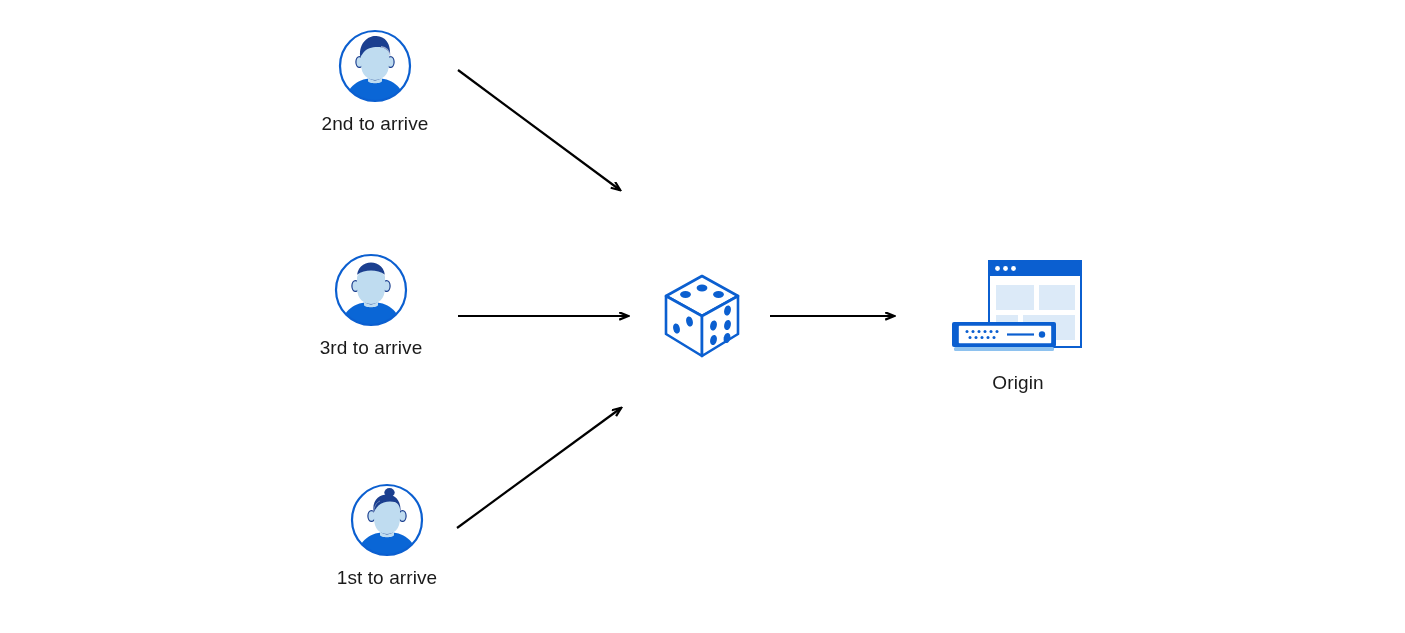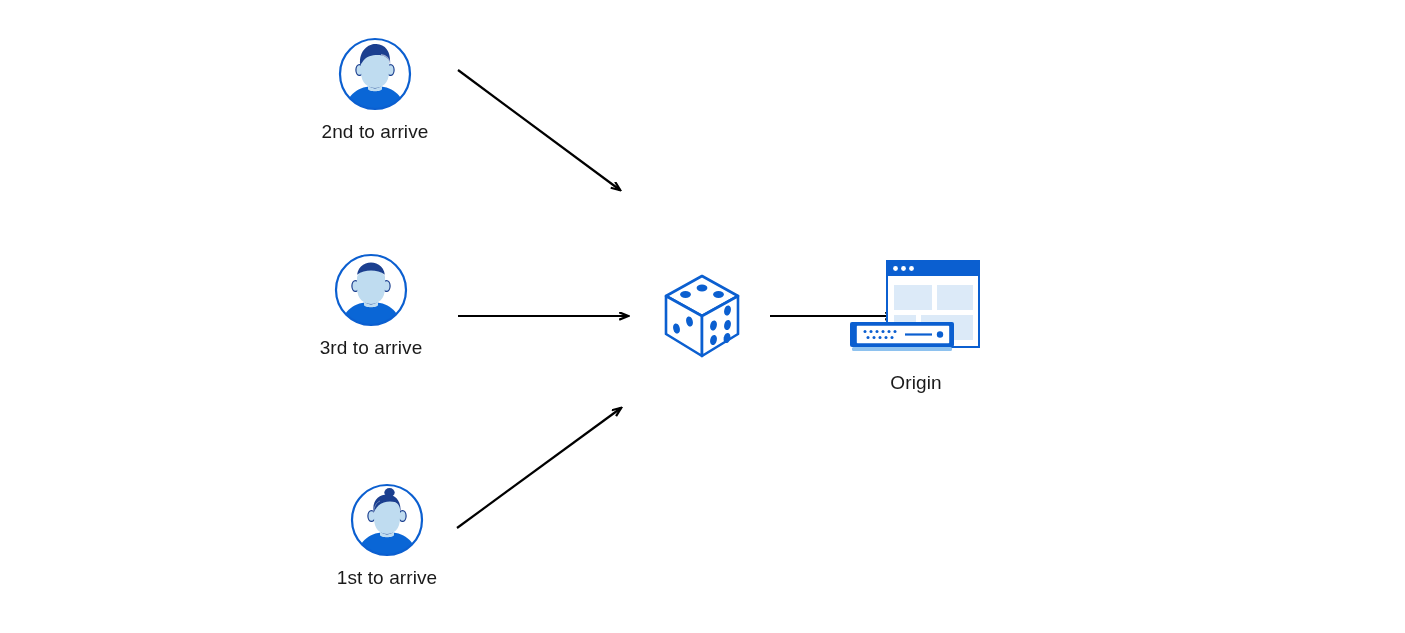--- a/index.html
+++ b/index.html
@@ -32,25 +32,25 @@
     margin-top: 8px;
     letter-spacing: 0.1px;
   }
   .icon-box {
     display: block;
     line-height: 0;
   }
   svg { display: block; overflow: visible; }
 
   
-  #person-2nd  { left: 307px; top: 36px;  width: 136px; }
+  #person-2nd  { left: 307px; top: 28px;  width: 136px; }
   #person-3rd  { left: 303px; top: 252px; width: 136px; }
   #person-1st  { left: 319px; top: 482px; width: 136px; }
   #dice-node   { left: 660px; top: 272px; width: 84px; }
-  #origin-node { left: 842px; top: 255px; width: 148px; }
+  #origin-node { left: 944px; top: 255px; width: 148px; }
 
   #arrows {
     position: absolute;
     left: 0;
     top: 0;
     width: 1405px;
     height: 633px;
     pointer-events: none;
   }
 </style>

